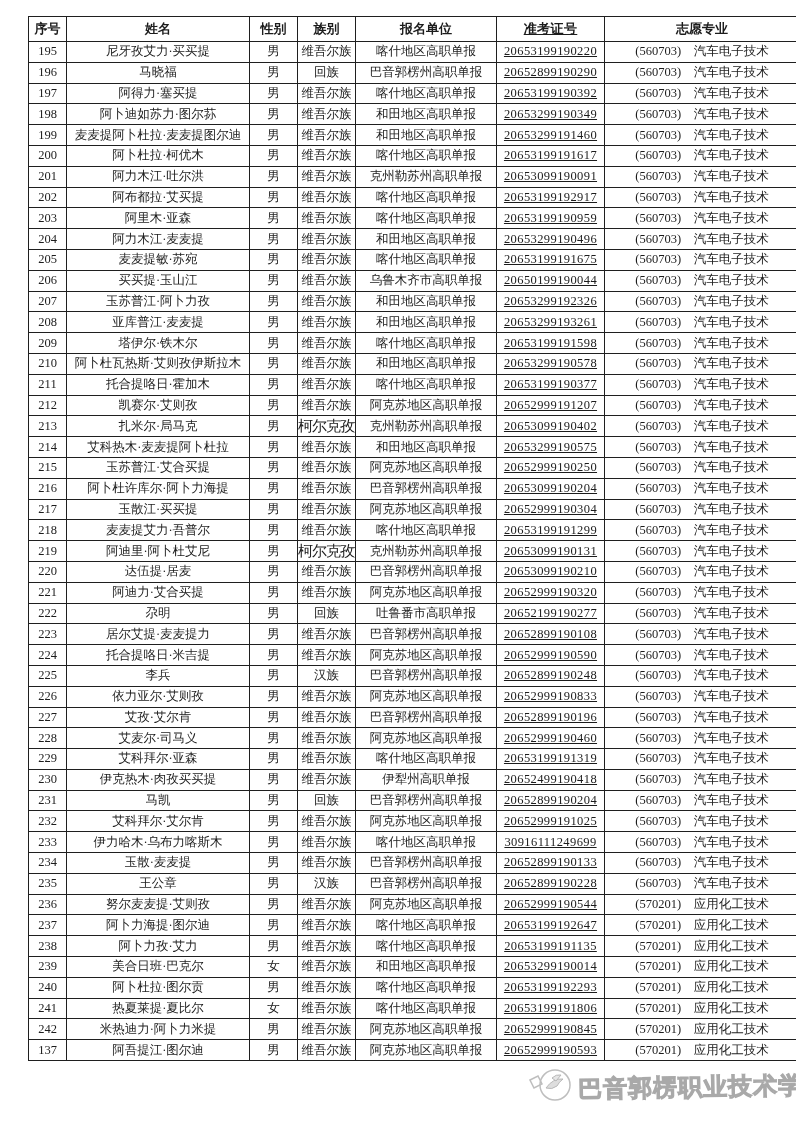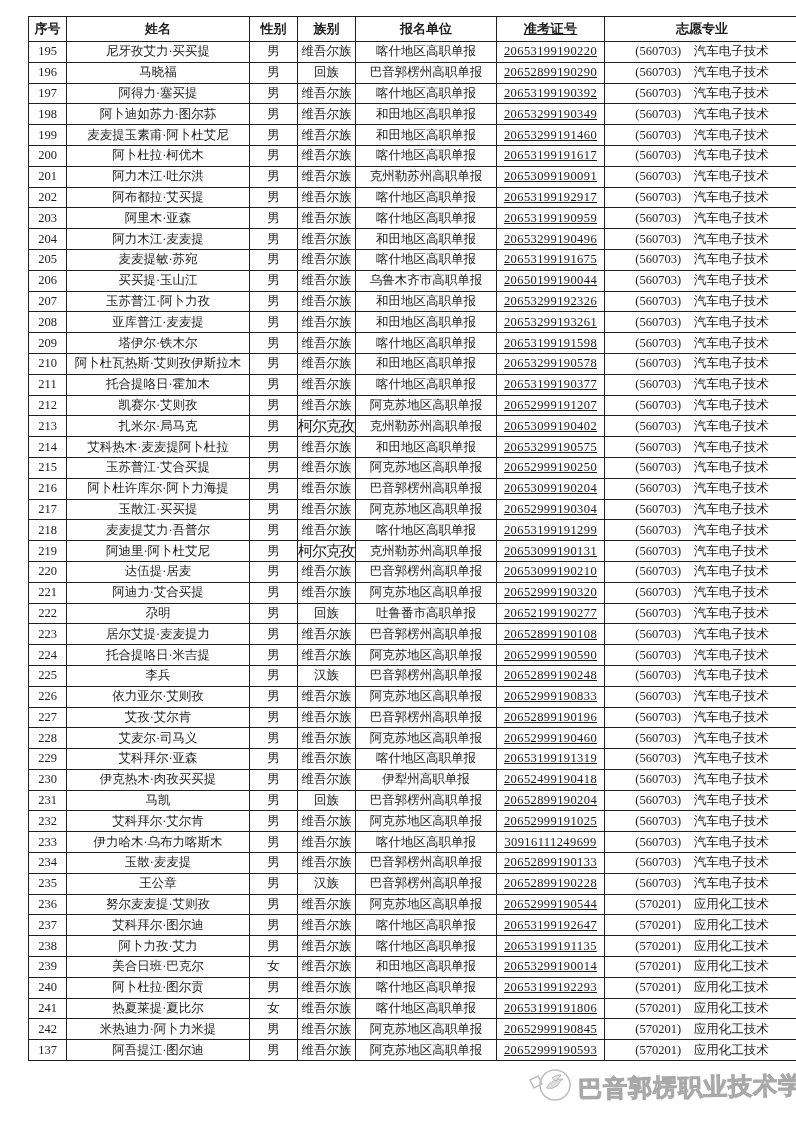--- a/index.html
+++ b/index.html
@@ -111,21 +111,21 @@
           <td class="c0">198</td>
           <td class="c1">阿卜迪如苏力·图尔荪</td>
           <td class="c2">男</td>
           <td class="c3">维吾尔族</td>
           <td class="c4">和田地区高职单报</td>
           <td class="c5">20653299190349</td>
           <td class="c6">(560703)　汽车电子技术</td>
         </tr>
         <tr>
           <td class="c0">199</td>
-          <td class="c1">麦麦提玉素甫·阿卜杜艾尼</td>
+          <td class="c1">麦麦提阿卜杜拉·麦麦提图尔迪</td>
           <td class="c2">男</td>
           <td class="c3">维吾尔族</td>
           <td class="c4">和田地区高职单报</td>
           <td class="c5">20653299191460</td>
           <td class="c6">(560703)　汽车电子技术</td>
         </tr>
         <tr>
           <td class="c0">200</td>
           <td class="c1">阿卜杜拉·柯优木</td>
           <td class="c2">男</td>
@@ -453,21 +453,21 @@
           <td class="c0">236</td>
           <td class="c1">努尔麦麦提·艾则孜</td>
           <td class="c2">男</td>
           <td class="c3">维吾尔族</td>
           <td class="c4">阿克苏地区高职单报</td>
           <td class="c5">20652999190544</td>
           <td class="c6">(570201)　应用化工技术</td>
         </tr>
         <tr>
           <td class="c0">237</td>
-          <td class="c1">艾科拜尔·图尔迪</td>
+          <td class="c1">阿卜力海提·图尔迪</td>
           <td class="c2">男</td>
           <td class="c3">维吾尔族</td>
           <td class="c4">喀什地区高职单报</td>
           <td class="c5">20653199192647</td>
           <td class="c6">(570201)　应用化工技术</td>
         </tr>
         <tr>
           <td class="c0">238</td>
           <td class="c1">阿卜力孜·艾力</td>
           <td class="c2">男</td>

